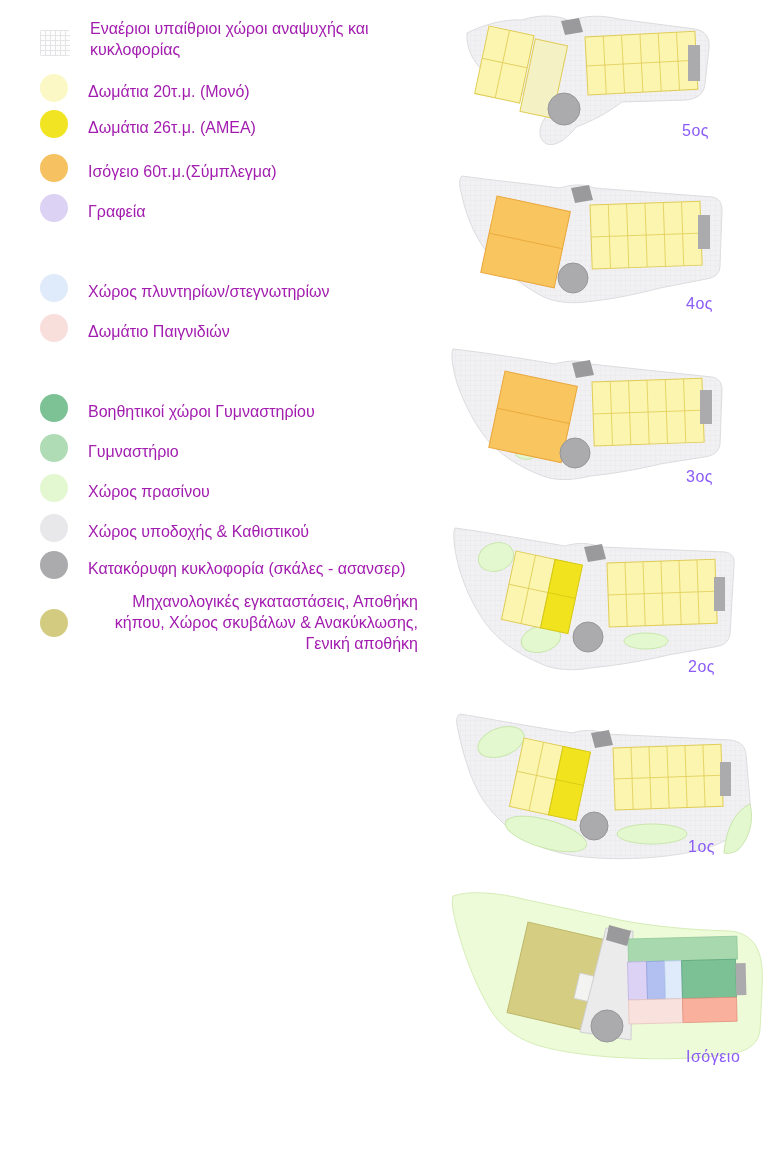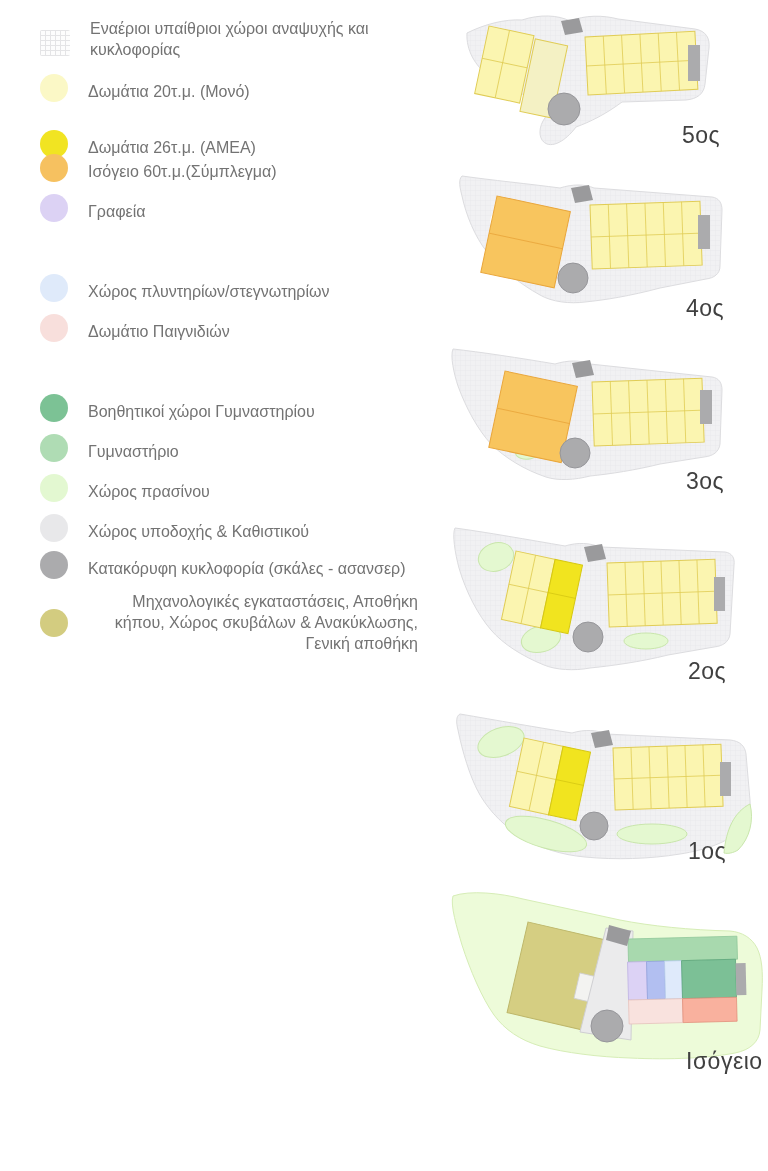--- a/index.html
+++ b/index.html
@@ -7,26 +7,26 @@
           font-family:"Liberation Sans", sans-serif;}
   
   .legend-row{position:absolute;left:40px;display:flex;align-items:flex-end;}
   .legend-row.top-align{align-items:flex-start;}
   .swatch{width:28px;height:28px;border-radius:50%;flex:0 0 28px;}
   .swatch-hatch{width:30px;height:26px;border-radius:2px;flex:0 0 30px;
      background-image:
        repeating-linear-gradient(0deg,#e4e4e6 0,#e4e4e6 1px,transparent 1px,transparent 5px),
        repeating-linear-gradient(90deg,#e4e4e6 0,#e4e4e6 1px,transparent 1px,transparent 5px);
      background-color:#fdfdfd;}
-  .legend-label{margin-left:20px;font-size:16px;line-height:21px;color:#737373;width:340px;}
+  .legend-label{margin-left:20px;font-size:16px;line-height:21px;color:#a21caf;width:340px;}
   .w300{width:300px;}
   .w330{width:330px;text-align:right;}
   
   .floor-svg{position:absolute;}
-  .floor-label{position:absolute;font-size:23px;color:#404040;letter-spacing:0.5px;}
+  .floor-label{position:absolute;font-size:16px;color:#8b5cf6;letter-spacing:0.5px;}
 </style>
 </head>
 <body>
 
 <div class="canvas">
 
   <svg width="0" height="0" style="position:absolute">
     <defs>
       <pattern id="gp" width="5" height="5" patternUnits="userSpaceOnUse">
         <path d="M5 0H0V5" fill="none" stroke="#e4e4e7" stroke-width="0.6"></path>
@@ -35,21 +35,21 @@
   </svg>
 
   <div class="legend-row top-align" style="top:18px">
     <span class="swatch-hatch" style="margin-top:12px"></span>
     <span class="legend-label w300">Εναέριοι υπαίθριοι χώροι αναψυχής και κυκλοφορίας</span>
   </div>
   <div class="legend-row" style="top:74px">
     <span class="swatch" style="background: rgb(251, 248, 198);"></span>
     <span class="legend-label">Δωμάτια 20τ.μ. (Μονό)</span>
   </div>
-  <div class="legend-row" style="top:130px">
+  <div class="legend-row" style="top:110px">
     <span class="swatch" style="background: rgb(241, 228, 34);"></span>
     <span class="legend-label">Δωμάτια 26τ.μ. (ΑΜΕΑ)</span>
   </div>
   <div class="legend-row" style="top:154px">
     <span class="swatch" style="background: rgb(246, 193, 96);"></span>
     <span class="legend-label">Ισόγειο 60τ.μ.(Σύμπλεγμα)</span>
   </div>
   <div class="legend-row" style="top:194px">
     <span class="swatch" style="background: rgb(220, 210, 244);"></span>
     <span class="legend-label">Γραφεία</span>

